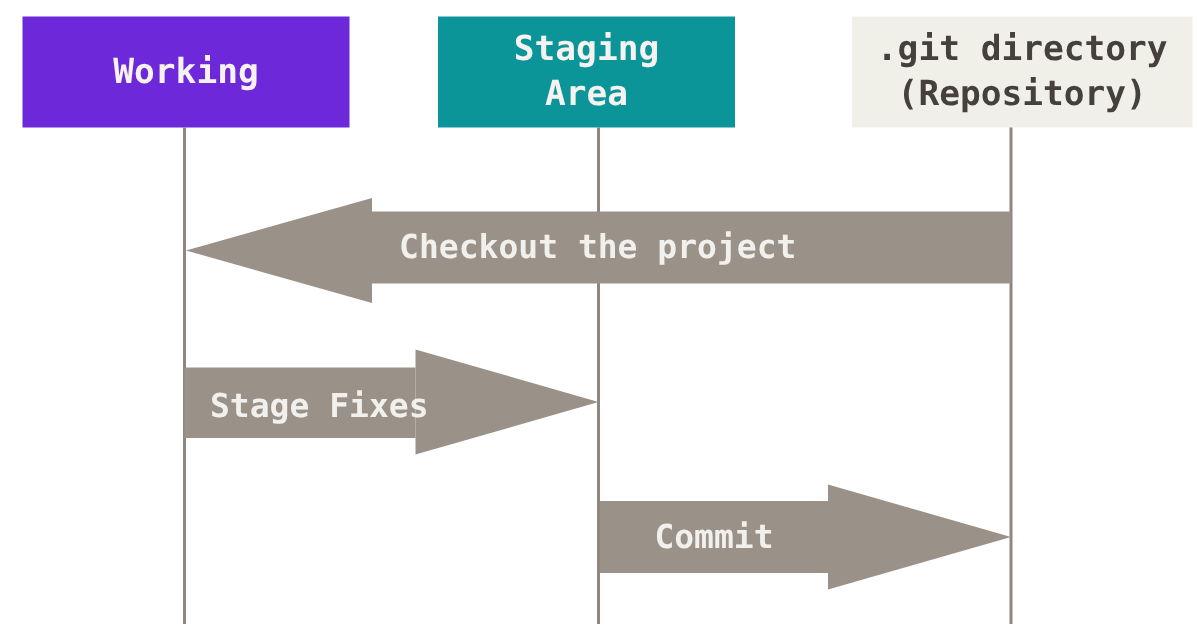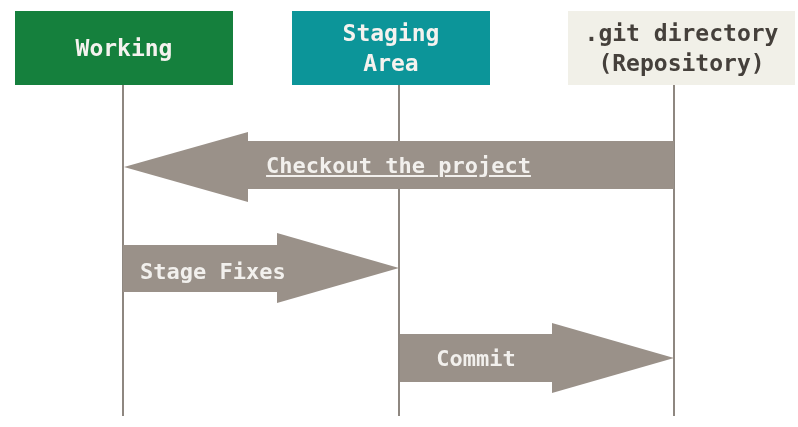--- a/index.html
+++ b/index.html
@@ -20,21 +20,21 @@
     display: flex;
     flex-direction: column;
     align-items: center;
     justify-content: center;
     font-size: 23px;
     font-weight: bold;
     line-height: 30px;
     text-align: center;
     white-space: nowrap;
   }
-  .colbox.working   { left: 15px;  width: 218px; background: #15803d; color: #F5F2EF; }
+  .colbox.working   { left: 15px;  width: 218px; background: #6d28d9; color: #F5F2EF; }
   .colbox.staging   { left: 292px; width: 198px; background: #0C9599; color: #F5F2EF; }
   .colbox.gitdir    { left: 568px; width: 227px; background: #F1F0E8; color: #45403B; }
 
   
   .lifeline {
     position: absolute;
     top: 85px;
     width: 2px;
     height: 331px;
     background: #8E8780;
@@ -65,21 +65,21 @@
     font-size: 22px;
     font-weight: bold;
     white-space: nowrap;
     z-index: 3;
   }
   .arrow-label.center { justify-content: center; }
 
   
   .checkout-shaft { left: 247px; top: 141px; width: 427px; height: 48px; }
   .checkout-head  { left: 124px; top: 132px; }
-  .checkout-label { left: 123px; top: 141px; width: 551px; height: 48px; text-decoration: underline; }
+  .checkout-label { left: 123px; top: 141px; width: 551px; height: 48px; }
 
   
   .stage-shaft { left: 123px; top: 245px; width: 154px; height: 47px; }
   .stage-head  { left: 277px; top: 233px; border-top-width: 35px; border-bottom-width: 35px; }
   .stage-label { left: 140px; top: 245px; height: 53px; }
 
   
   .commit-shaft { left: 400px; top: 334px; width: 152px; height: 48px; }
   .commit-head  { left: 552px; top: 323px; }
   .commit-label { left: 400px; top: 334px; width: 152px; height: 48px; }

